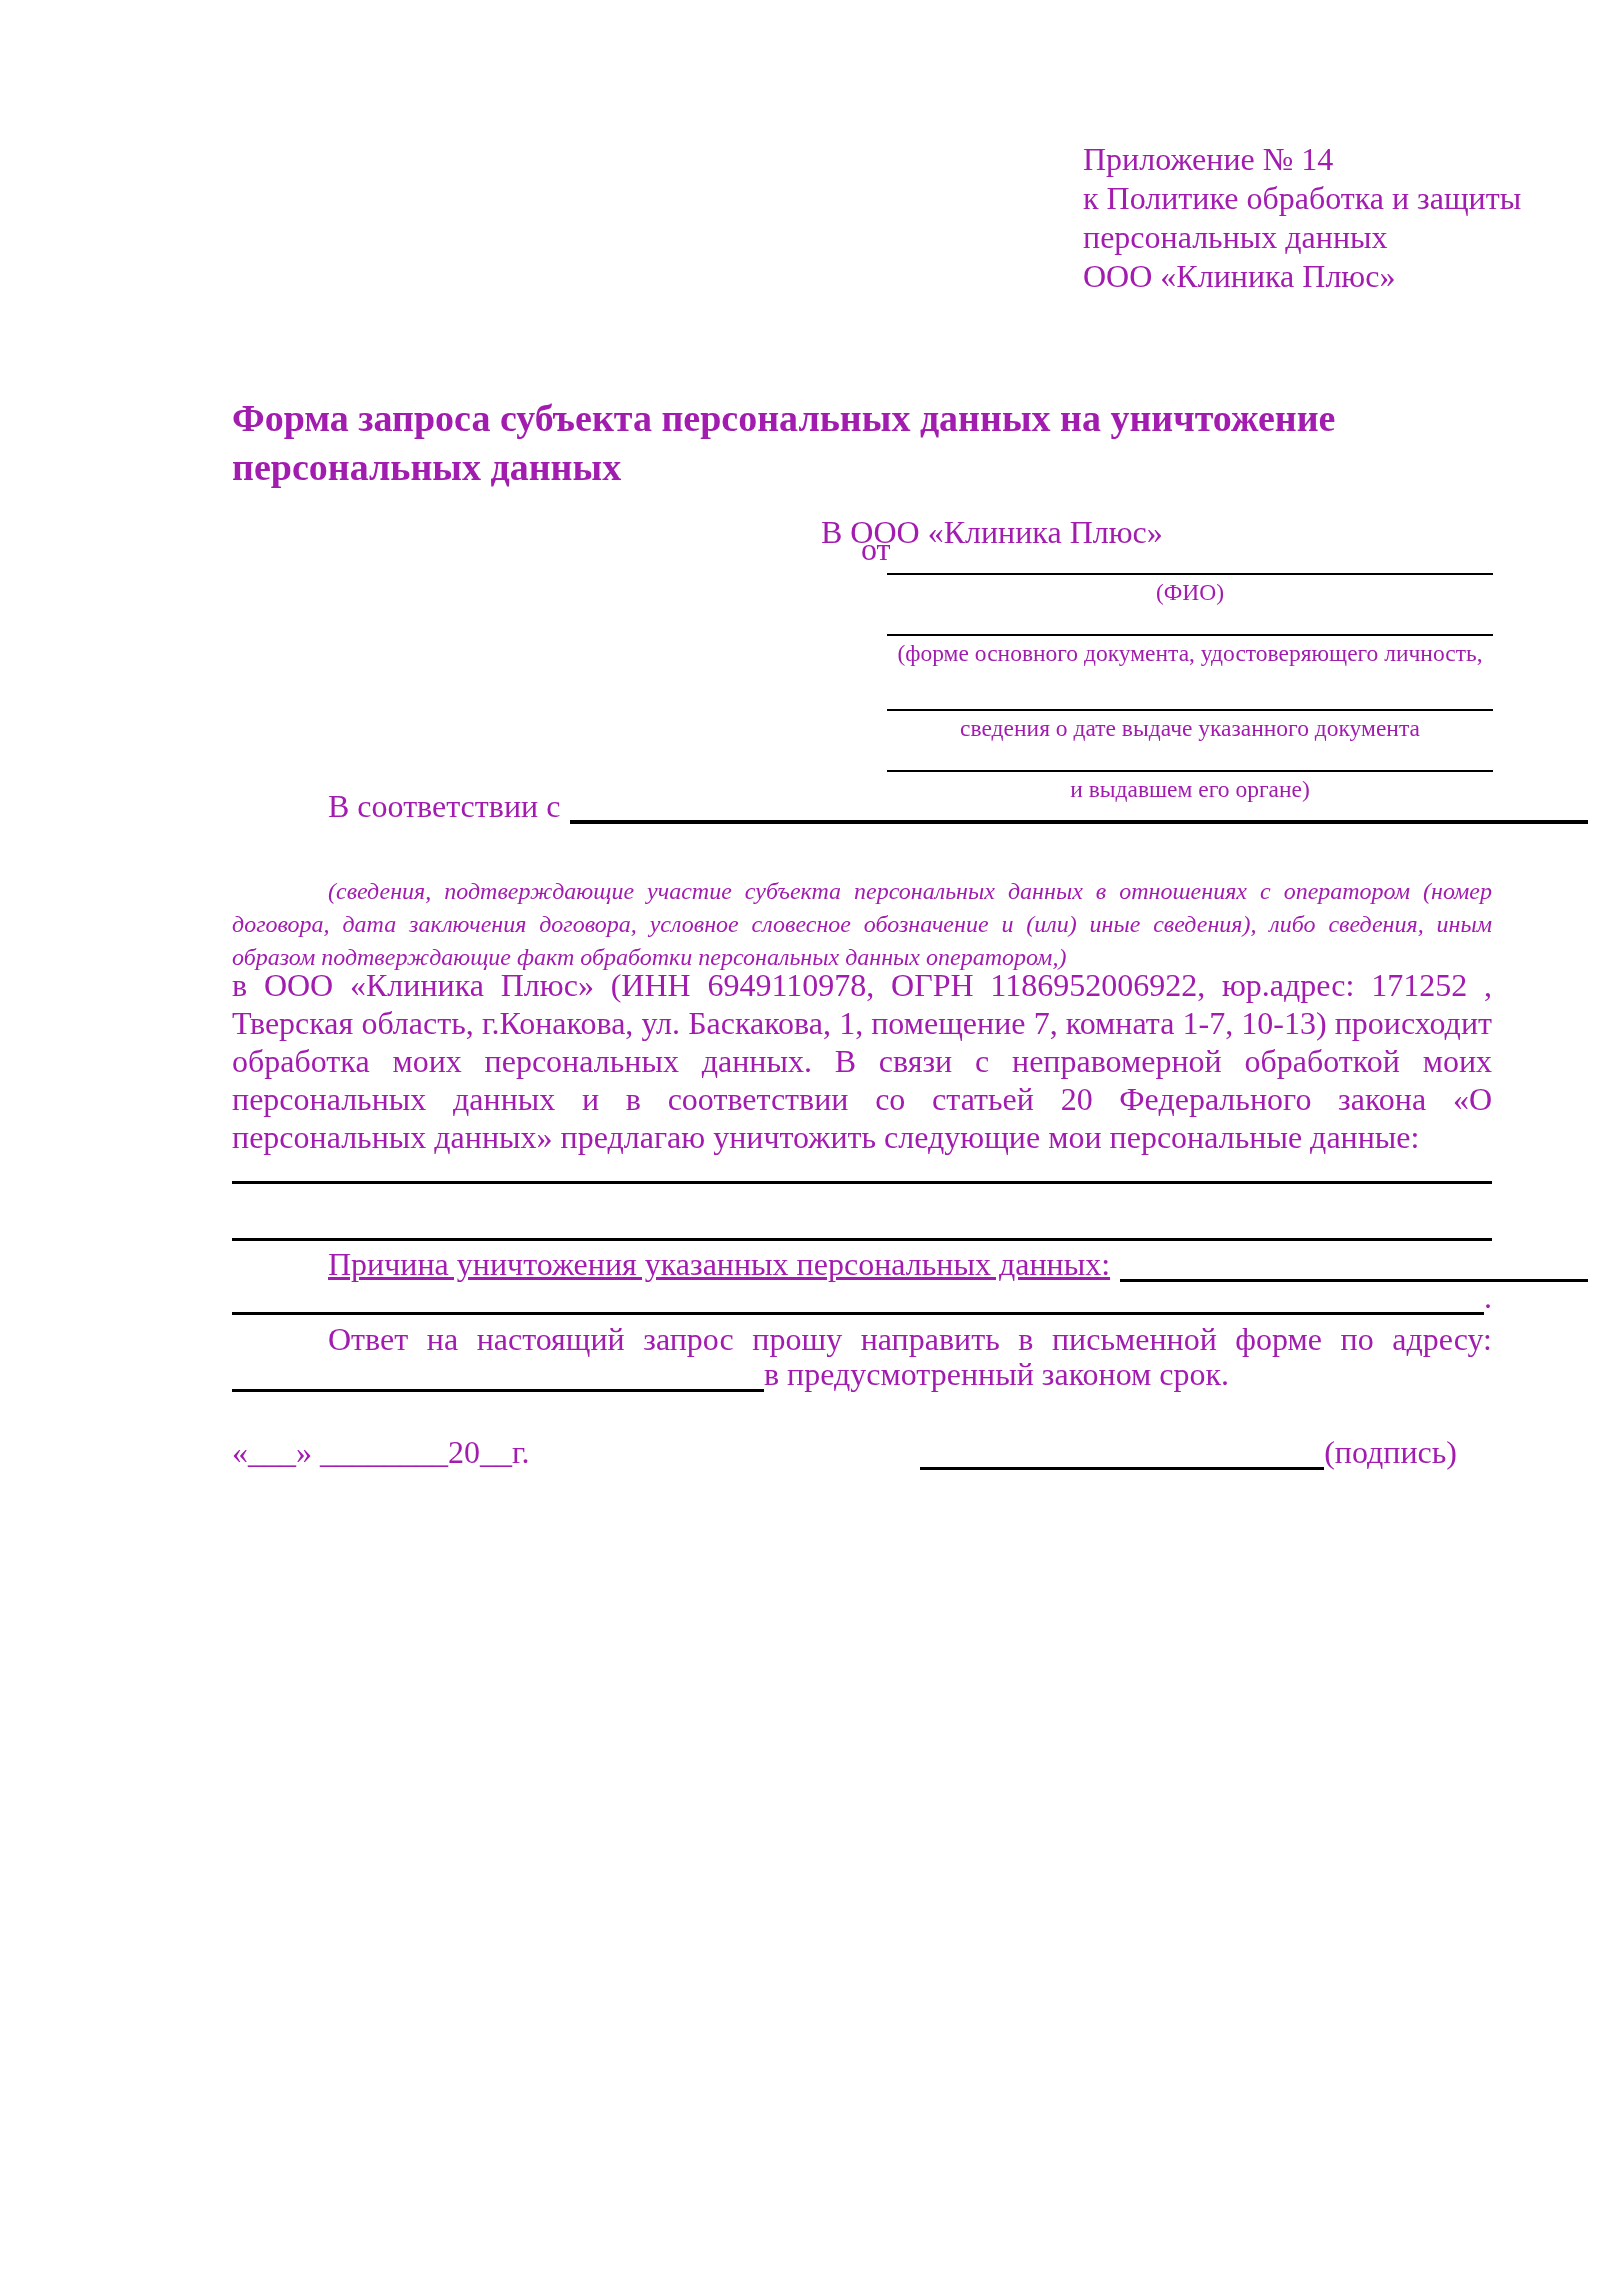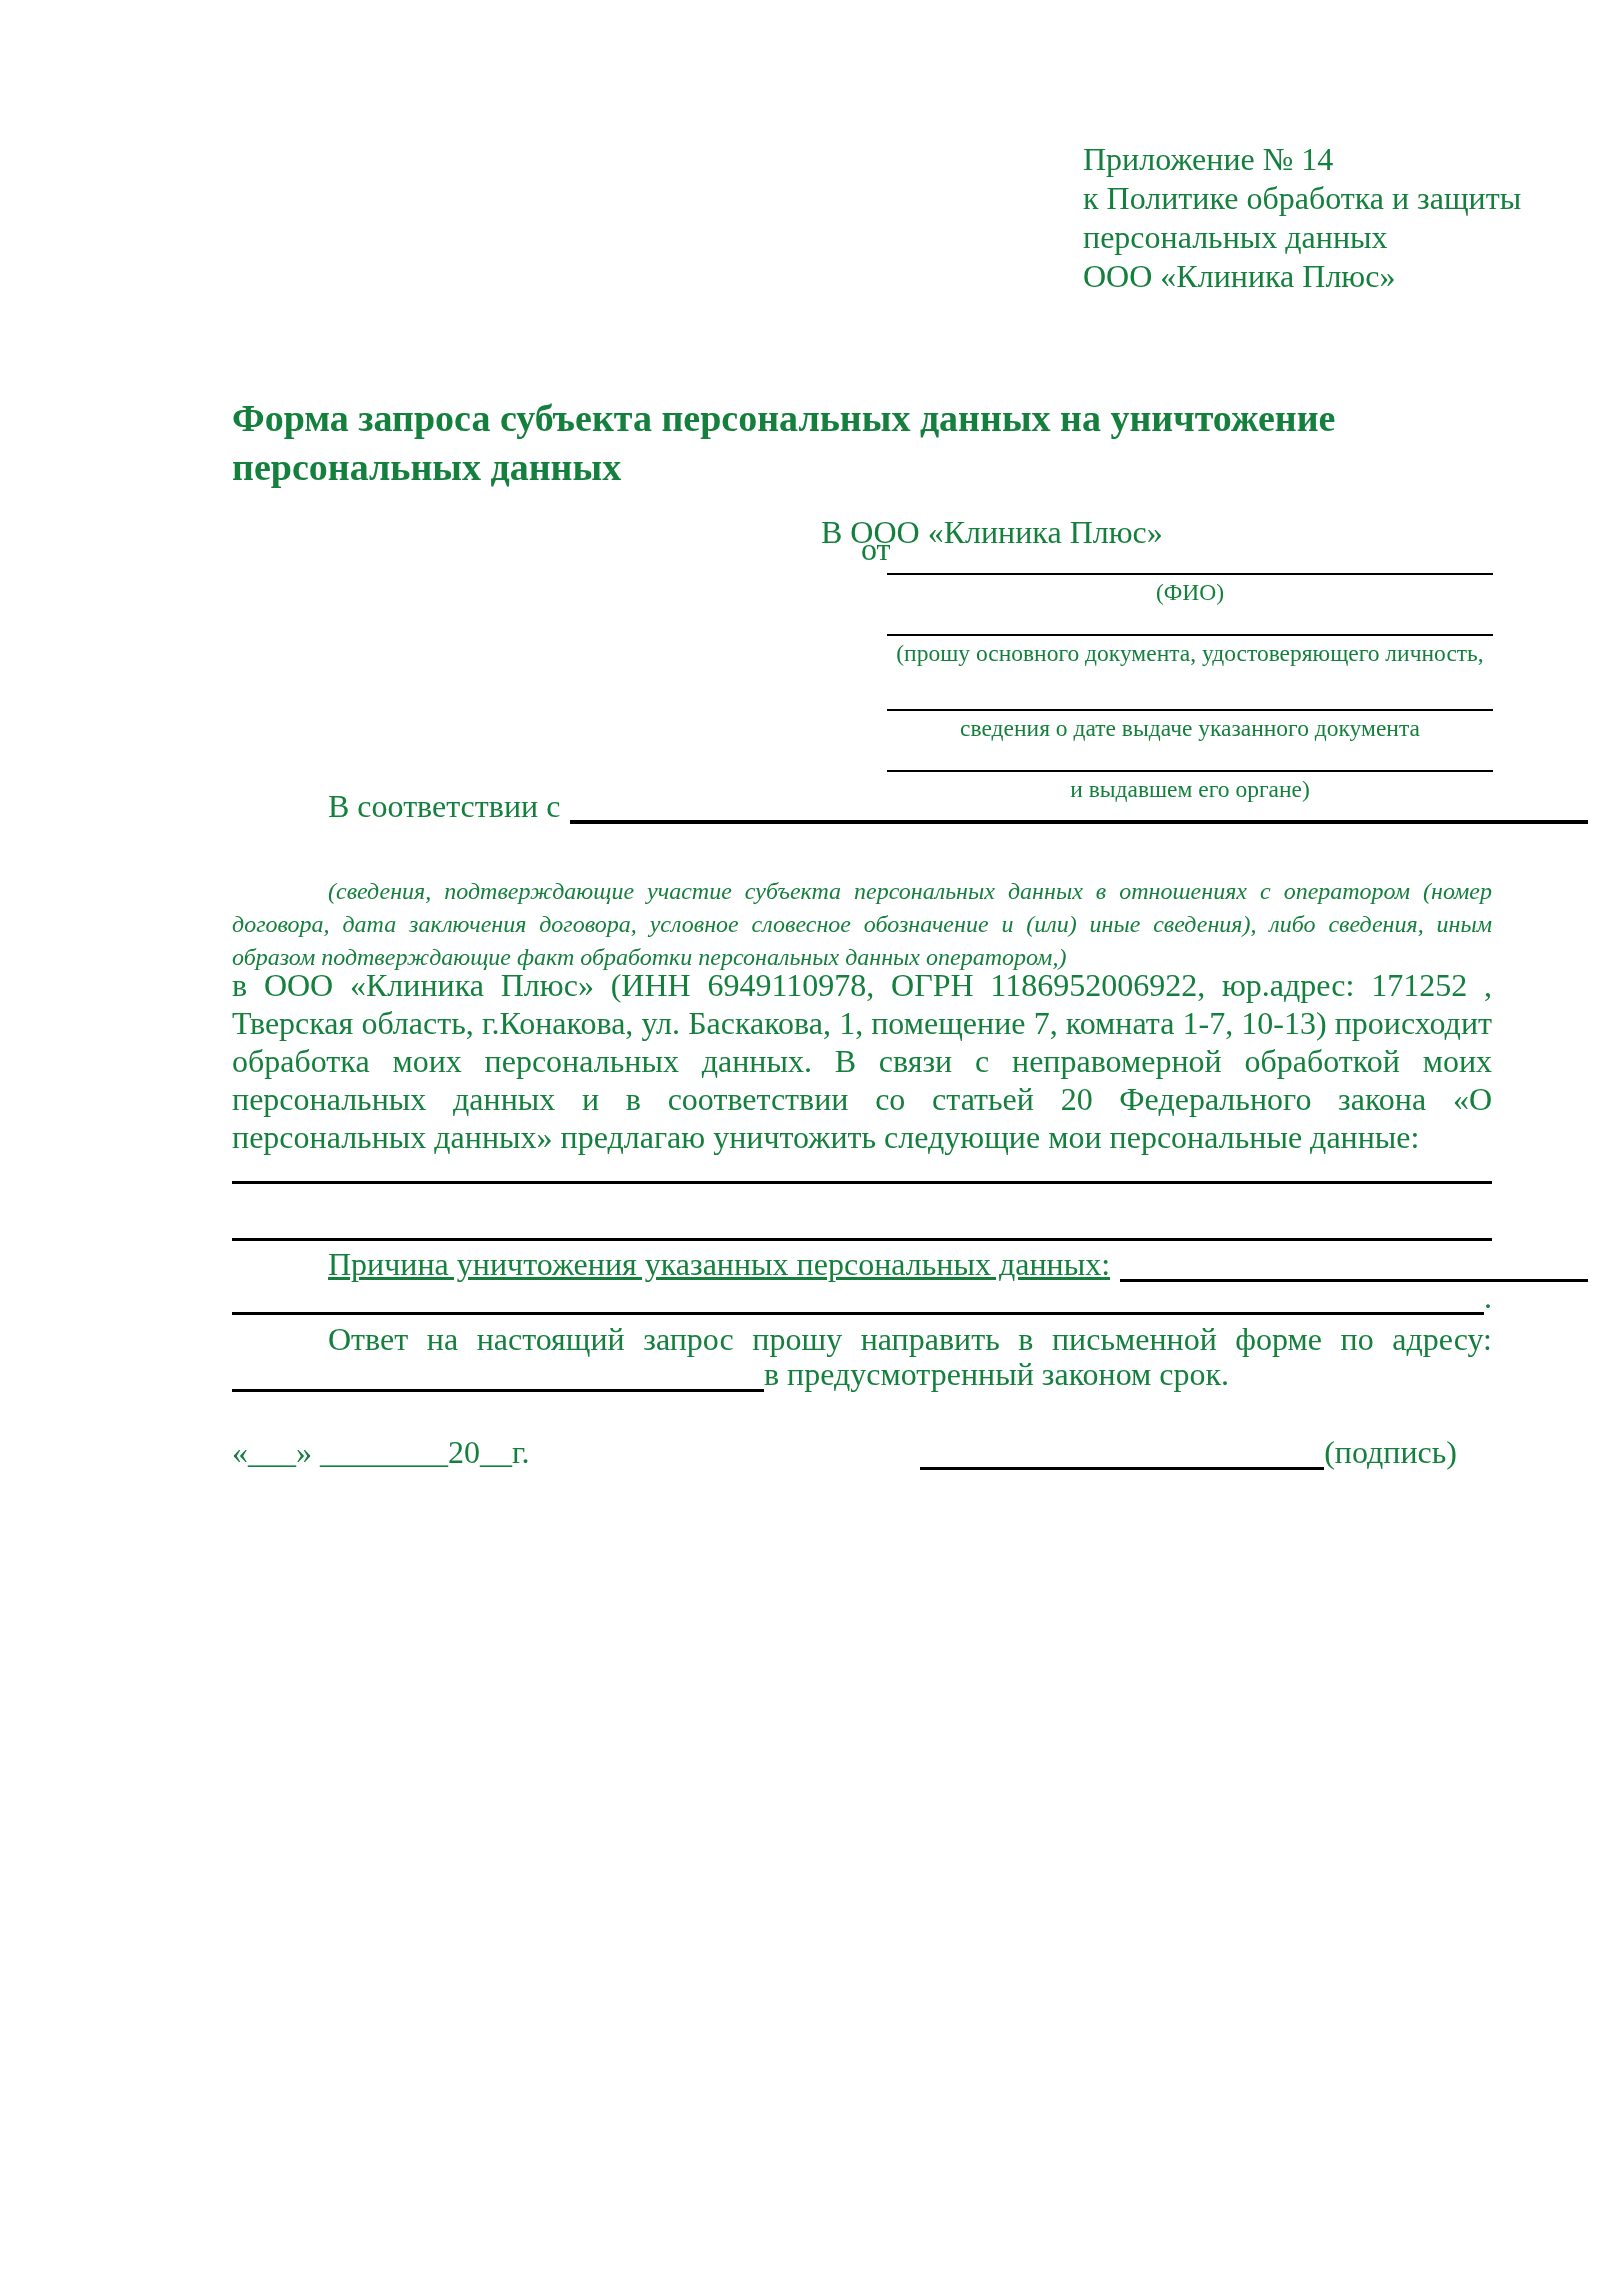--- a/index.html
+++ b/index.html
@@ -1,21 +1,21 @@
 <!DOCTYPE html>
 <html><head>
 <meta charset="utf-8">
 <style>
   html,body{margin:0;padding:0;background:#ffffff;}
   .page{
     position:relative;
     width:1621px;
     height:2293px;
     background:#ffffff;
-    color:#15803d;
+    color:#a21caf;
     font-family:"Liberation Serif","DejaVu Serif",serif;
     overflow:hidden;
   }
   .abs{position:absolute;}
   .appendix{left:1083px;top:140px;font-size:32px;line-height:39px;}
   .title{
     left:232px;top:394px;width:1260px;
     font-size:38px;line-height:49px;font-weight:bold;
   }
   .addressee{left:821px;top:514px;font-size:32px;line-height:37px;}
@@ -60,21 +60,21 @@
 
   <div class="abs title">Форма запроса субъекта персональных данных на уничтожение персональных данных</div>
 
   <div class="abs addressee">В ООО «Клиника Плюс»</div>
   <div class="abs from-label">от</div>
 
   <div class="abs fline" style="top:573px;"></div>
   <div class="abs fcap" style="top:579px;">(ФИО)</div>
 
   <div class="abs fline" style="top:634px;"></div>
-  <div class="abs fcap" style="top:640px;">(прошу основного документа, удостоверяющего личность,</div>
+  <div class="abs fcap" style="top:640px;">(форме основного документа, удостоверяющего личность,</div>
 
   <div class="abs fline" style="top:709px;"></div>
   <div class="abs fcap" style="top:715px;">сведения о дате выдаче указанного документа</div>
 
   <div class="abs fline" style="top:770px;"></div>
   <div class="abs fcap" style="top:776px;">и выдавшем его органе)</div>
 
   <div class="abs row" style="top:788px;height:36px;padding-left:96px;">
     <span class="lbl">В соответствии с</span>
     <span style="width:9.8px;"></span>

